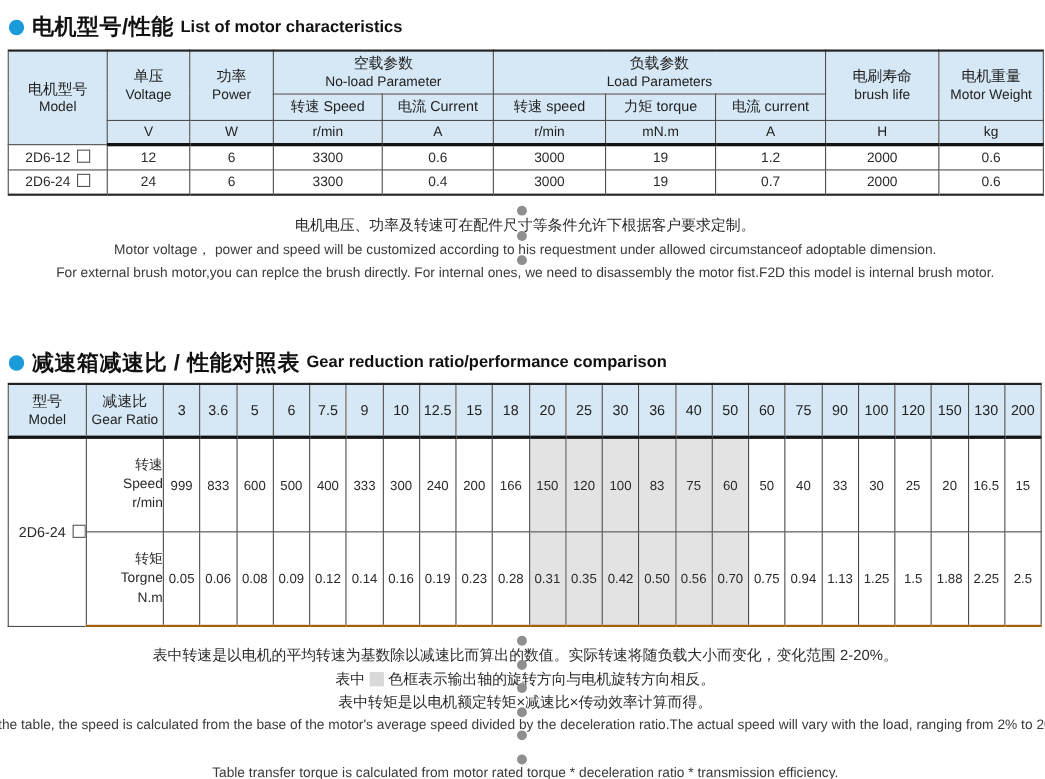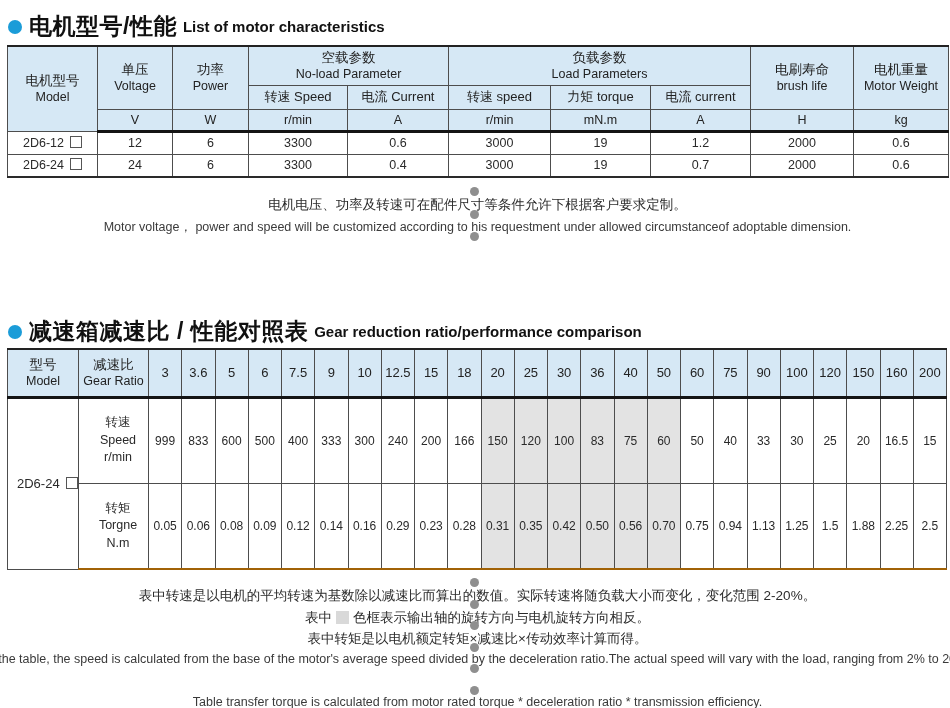--- a/index.html
+++ b/index.html
@@ -8,21 +8,21 @@
     background: #ffffff;
     font-family: "Liberation Sans", "DejaVu Sans", sans-serif;
     color: #222;
     position: relative;
   }
   .page { position: absolute; inset: 0; }
 
   
   .section-title { position: absolute; left: 8px; display: flex; align-items: center; }
   .bullet-blue { width: 14px; height: 14px; border-radius: 50%; background: #1b9cd8; margin-right: 7px; flex: none; }
-  .title-zh { font-size: 23px; font-weight: bold; color: #111; letter-spacing: 0.5px; }
+  .title-zh { font-size: 20px; font-weight: bold; color: #111; letter-spacing: 0.5px; }
   .title-en { font-size: 15px; font-weight: bold; color: #111; margin-left: 6px; }
   .sec1-title { top: 11px; }
   .sec2-title { top: 316px; }
 
   
   table { border-collapse: collapse; table-layout: fixed; position: absolute; left: 7px; }
   th, td { border: 1px solid #4d4d4d; text-align: center; vertical-align: middle; font-weight: normal; overflow: hidden; }
   thead th { background: #d6e8f5; }
   .hz { font-size: 13.5px; color: #222; line-height: 1.25; }
   .he { font-size: 12.5px; color: #222; line-height: 1.2; }
@@ -35,21 +35,21 @@
   .t1 tbody td { height: 23px; font-size: 12.5px; background: #fff; color: #2a2a2a; text-align: center; }
   .t1 tbody tr:last-child td { border-bottom: 2px solid #2a2a2a; }
 
   
   .t2 { top: 348px; width: 939px; border-top: 2px solid #222; }
   .t2 thead th { height: 48px; font-size: 13px; border-bottom: 3px solid #141414; }
   .t2 tbody td { height: 86px; font-size: 12px; background: #fff; color: #2a2a2a; }
   .t2 tbody td.gray { background: #e3e3e3; }
   .t2 tbody tr:last-child td { border-bottom: 2px solid #a16207; }
   .t2 .model-cell { text-align: left; padding-left: 9px; font-size: 13px; }
-  .t2 .axis-label-cell { text-align: center; padding-left: 9px; font-size: 12.5px; line-height: 1.4; color: #2a2a2a; }
+  .t2 .axis-label-cell { text-align: right; padding-left: 9px; font-size: 12.5px; line-height: 1.4; color: #2a2a2a; }
 
   .model-box { display: inline-block; width: 12px; height: 12px; border: 1.5px solid #555; background: #fff; margin-left: 6px; vertical-align: -1px; }
 
   
   .notes { position: absolute; left: 9px; right: 4px; }
   .notes-top { top: 187px; }
   .notes-bottom { top: 578px; }
   .note { display: flex; align-items: center; height: 22.5px; white-space: nowrap; flex-direction: column; }
   .notes-bottom .note { height: 21.6px; }
   .note.zh { font-size: 13.5px; color: #2b2b2b; }
@@ -164,20 +164,21 @@
       <div class="note zh">
         <span class="bullet-gray"></span>
         <span class="note-text"><span>电机电压、功率及转速可在配件尺寸等条件允许下根据客户要求定制。</span></span>
       </div>
       <div class="note en">
         <span class="bullet-gray"></span>
         <span class="note-text"><span>Motor voltage， power and speed will be customized according to his requestment under allowed circumstanceof adoptable dimension.</span></span>
       </div>
       <div class="note en">
         <span class="bullet-gray"></span>
+        <span class="note-text"><span>For external brush motor,you can replce the brush directly. For internal ones, we need to disassembly the motor fist.F2D this model is internal brush motor.</span></span>
       </div>
     </div>
 
   <div class="section-title sec2-title">
     <span class="bullet-blue"></span>
     <span class="title-zh">减速箱减速比 / 性能对照表</span>
     <span class="title-en">Gear reduction ratio/performance comparison</span>
   </div>
 
   <table class="t2">
@@ -234,21 +235,21 @@
           <th class="ratio-th">30</th>
           <th class="ratio-th">36</th>
           <th class="ratio-th">40</th>
           <th class="ratio-th">50</th>
           <th class="ratio-th">60</th>
           <th class="ratio-th">75</th>
           <th class="ratio-th">90</th>
           <th class="ratio-th">100</th>
           <th class="ratio-th">120</th>
           <th class="ratio-th">150</th>
-          <th class="ratio-th">160</th>
+          <th class="ratio-th">130</th>
           <th class="ratio-th">200</th>
         </tr>
     </thead>
     <tbody>
       <tr id="t2-speed-row">
         <td rowspan="2" class="model-cell"><span>2D6-24</span><span class="model-box"></span></td>
         <td class="axis-label-cell">
           <div>转速</div>
           <div>Speed</div>
           <div>r/min</div>
@@ -284,21 +285,21 @@
           <div>Torgne</div>
           <div>N.m</div>
         </td>
       <td>0.05</td>
           <td>0.06</td>
           <td>0.08</td>
           <td>0.09</td>
           <td>0.12</td>
           <td>0.14</td>
           <td>0.16</td>
-          <td>0.29</td>
+          <td>0.19</td>
           <td>0.23</td>
           <td>0.28</td>
           <td class="gray">0.31</td>
           <td class="gray">0.35</td>
           <td class="gray">0.42</td>
           <td class="gray">0.50</td>
           <td class="gray">0.56</td>
           <td class="gray">0.70</td>
           <td>0.75</td>
           <td>0.94</td>

